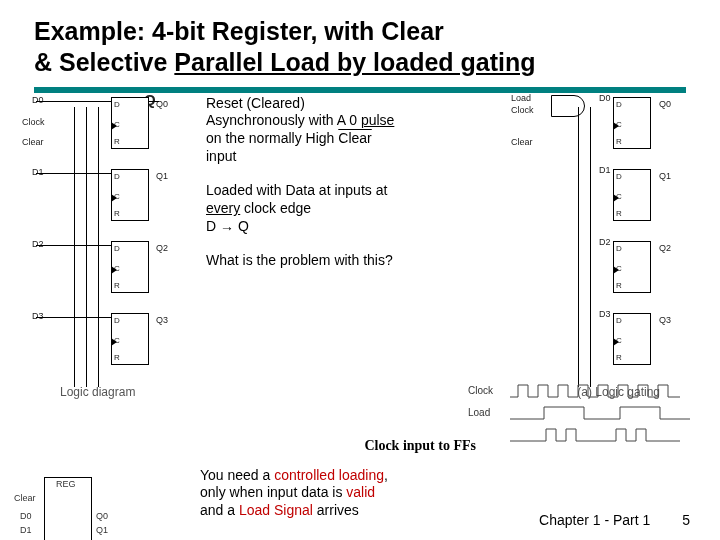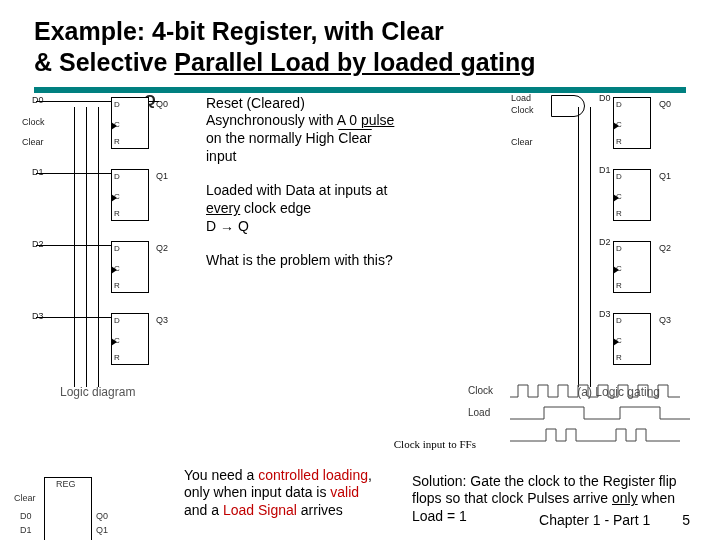--- a/index.html
+++ b/index.html
@@ -87,27 +87,27 @@
   .timing {
     position: absolute; right: 22px; top: 288px;
     width: 230px; height: 80px;
     border: 0; font-size: 9px; color: #333;
   }
   .timing .row { position: relative; height: 22px; }
   .timing .row .name { position: absolute; left: 0; top: 4px; font-size: 10px; }
   .timing svg { position: absolute; left: 42px; top: 2px; }
   .clock-ff-lbl {
     position: absolute; right: 244px; top: 345px;
-    font-family: "Times New Roman", serif; font-weight: normal;
-    font-size: 11px;
+    font-family: "Times New Roman", serif; font-weight: bold;
+    font-size: 14px;
   }
 
   
   .bottom-left {
-    position: absolute; left: 184px; top: 374px;
+    position: absolute; left: 200px; top: 374px;
     width: 200px; font-size: 14px; line-height: 1.28;
   }
   .bottom-left .red { color: #c00000; }
   .bottom-right {
     position: absolute; left: 412px; top: 380px;
     width: 280px; font-size: 14px; line-height: 1.28;
   }
   .footer {
     position: absolute; right: 30px; bottom: 12px;
     font-size: 14px;
@@ -269,23 +269,20 @@
           <path d="M0 14 h36 v-12 h10 v12 h10 v-12 h10 v12 h40 v-12 h10 v12 h10 v-12 h10 v12 h34" stroke="#444" fill="none" stroke-width="1"></path>
         </svg>
     </div>
   </div>
   <div class="clock-ff-lbl">Clock input to FFs</div>
 
   <div class="bottom-left">
     <span>You need a </span><span class="red">controlled loading</span><span>, only when input data is </span><span class="red">valid</span><span> and a </span><span class="red">Load Signal</span><span> arrives</span><br>
   </div>
 
-  <div class="bottom-right">
-    <span>Solution: Gate the clock to the Register flip flops so that clock Pulses arrive </span><span class="under">only</span><span> when Load = 1</span>
-  </div>
 
   <div class="sym">
     <div class="box"></div>
     <span class="reg-lbl">REG</span>
     <span class="pin" style="left:-8px; top:16px;">Clear</span>
     <span class="pin" style="left:-2px; top:34px;">D0</span>
     <span class="pin" style="left:-2px; top:48px;">D1</span>
     <span class="pin" style="left:-2px; top:62px;">D2</span>
 
     <span class="pin" style="left:74px; top:34px;">Q0</span>

